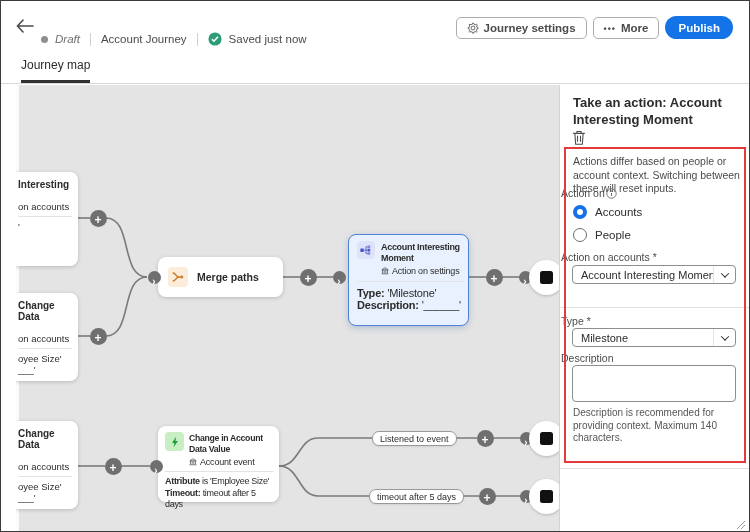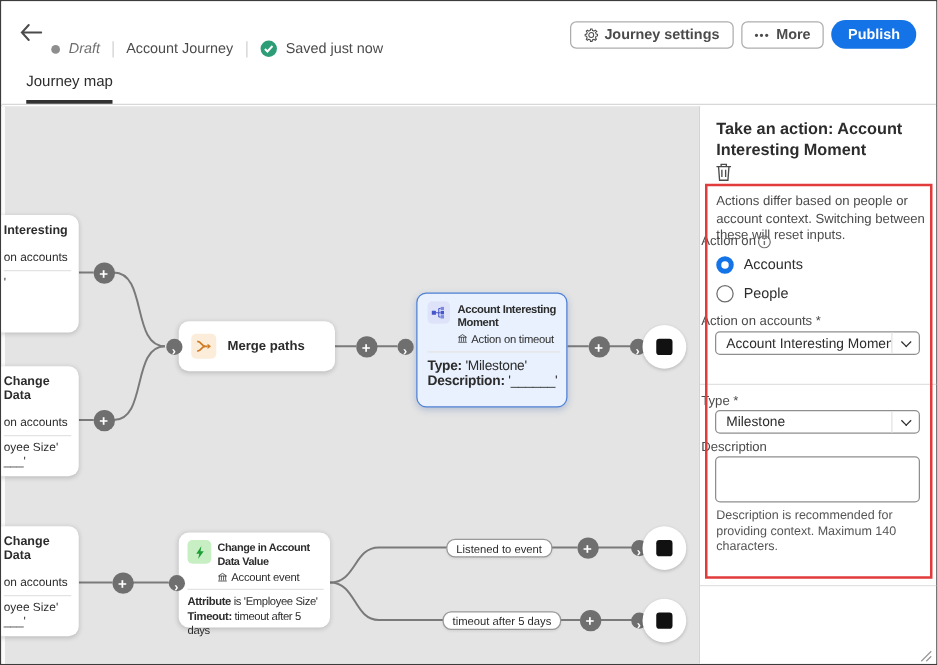--- a/index.html
+++ b/index.html
@@ -17,21 +17,21 @@
   .draft { font-style:italic; color:#6e6e6e; }
   .vsep { width:1px; height:13px; background:#d0d0d0; margin:0 3px; }
   .hdr-right { position:absolute; right:16px; top:15px; display:flex; align-items:center; gap:6px; }
   .btn { display:flex; align-items:center; gap:5px; height:22px; padding:0 10px; background:#fff; border:1px solid #adadad; border-radius:5px; font-size:11.5px; color:#4b4b4b; font-weight:bold; font-family:"Liberation Sans",sans-serif; cursor:pointer; }
   .btn-primary { height:23px; padding:0 13px; background:#1473e6; color:#fff; border:none; border-radius:12px; font-size:11.5px; font-weight:bold; font-family:"Liberation Sans",sans-serif; cursor:pointer; }
   .dots-icon::before { content:"\2022\2022\2022"; font-size:9px; letter-spacing:1px; color:#4b4b4b; }
   .tab { position:absolute; left:20px; bottom:0; padding-bottom:8px; font-size:12px; color:#2c2c2c; cursor:pointer; }
   .tab.active { border-bottom:3px solid #323232; font-weight:normal; }
 
   
-  .canvas { position:absolute; top:84px; left:0; width:560px; height:448px; background:#e4e4e4; overflow:hidden; }
+  .canvas { position:absolute; top:84px; left:15px; width:560px; height:448px; background:#e4e4e4; overflow:hidden; }
   .canvas-left-strip { position:absolute; left:0; top:0; width:3px; height:448px; background:#fbfbfb; }
   svg.wires { position:absolute; left:0; top:0; }
   .node { position:absolute; background:#fff; border-radius:8px; box-shadow:0 1px 4px rgba(0,0,0,.18); color:#2c2c2c; }
   .node .ndiv { border-top:1px solid #e3e3e3; margin:4px 0; }
   .partial { padding:7px 6px 6px 12px; }
   .partial .pt { font-size:10px; font-weight:bold; margin-bottom:11px; }
   .partial .ps { font-size:9.5px; margin-bottom:1px; }
   .partial .pl { font-size:9.5px; line-height:11px; }
   .merge-node { display:flex; align-items:center; gap:9px; padding:15px 10px; }
   .merge-node .ml { font-size:10.5px; font-weight:bold; }
@@ -184,21 +184,21 @@
             </svg>
         </span>
         <div style="flex:1">
           <div class="ntitle">Account Interesting Moment</div>
           <div class="nsub">
             <span style="display:flex">
               <svg width="8" height="8" viewBox="0 0 12 12">
                   <path d="M1 4.2h10M2.2 4.2v5.3M4.7 4.2v5.3M7.3 4.2v5.3M9.8 4.2v5.3M0.8 10.2h10.4M1.5 4L6 1l4.5 3" stroke="#2c2c2c" stroke-width="0.9" fill="none"></path>
                 </svg>
             </span>
-            <span>Action on timeout</span>
+            <span>Action on settings</span>
           </div>
         </div>
       </div>
       <div class="ndiv" style="margin:5px 0"></div>
       <div class="ndetail"><b>Type:</b><span> 'Milestone'</span></div>
       <div class="ndetail"><b>Description:</b><span> '______'</span></div>
     </div>
 
     <div class="node event-node" style="left:142px; top:341px; width:121px; height:76px;">
       <div class="nhead" style="gap:5px">

